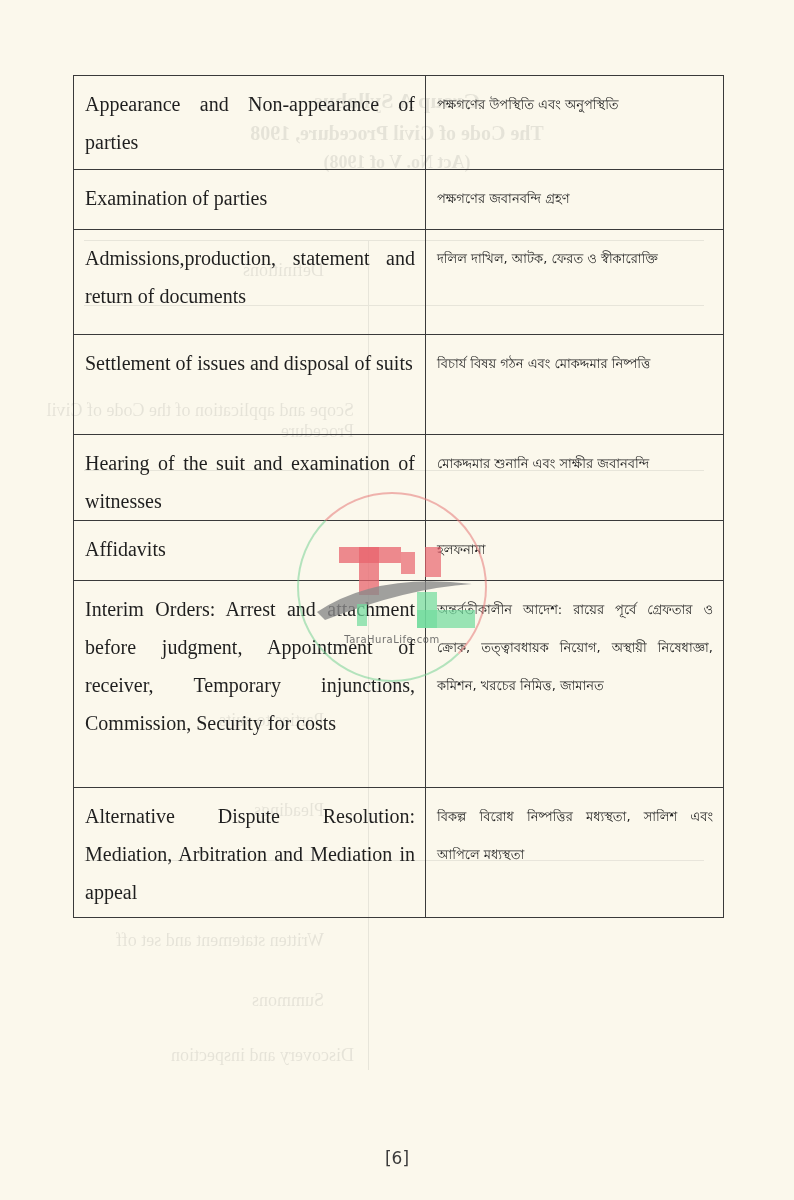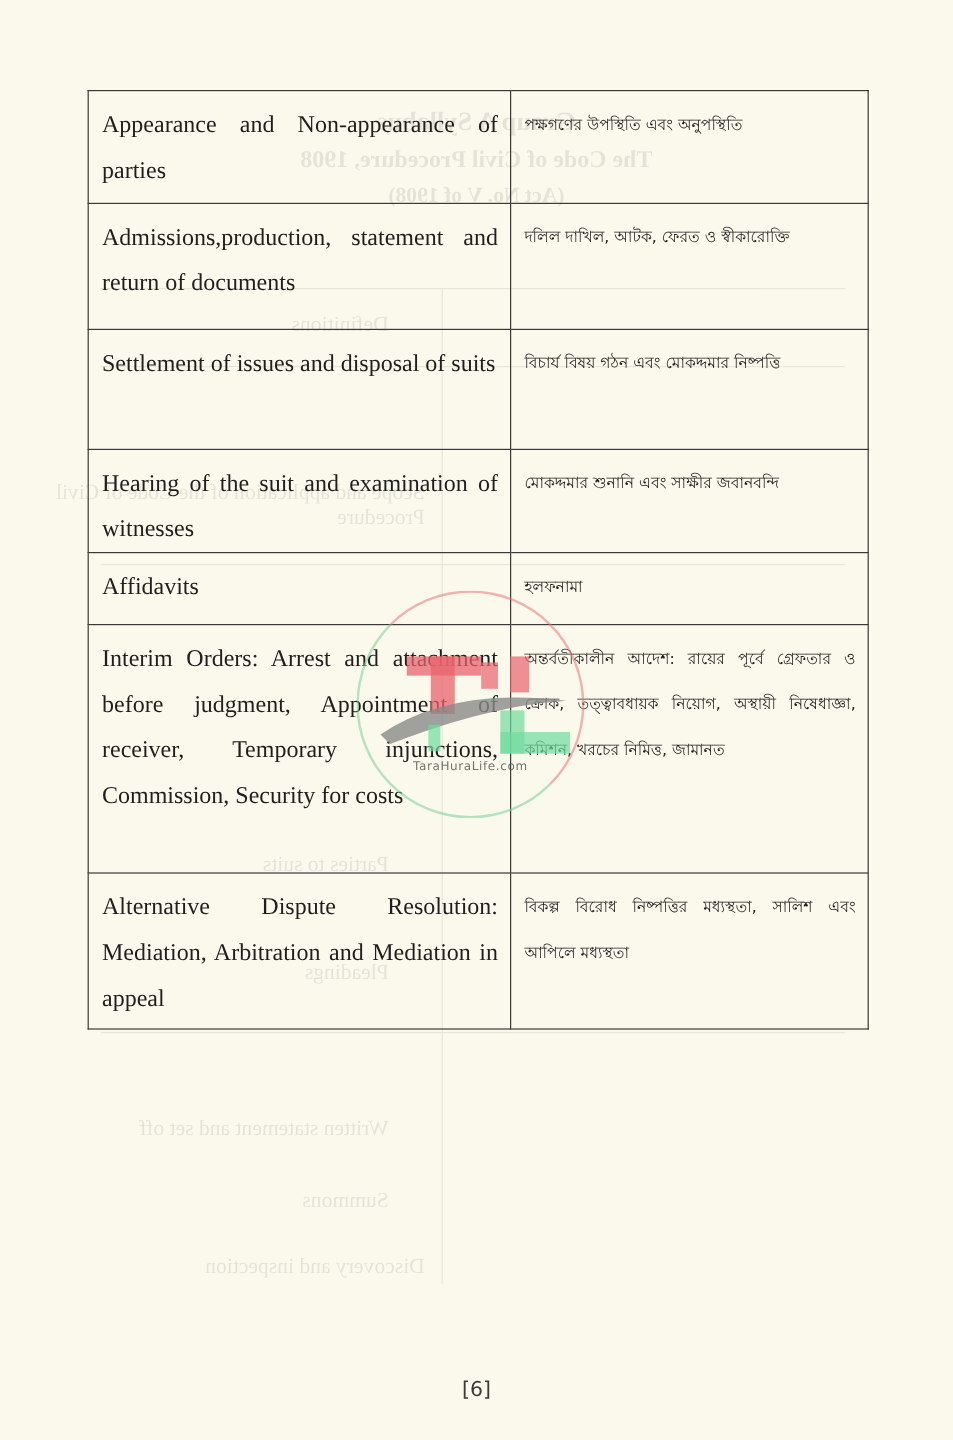--- a/index.html
+++ b/index.html
@@ -152,20 +152,24 @@
     <div class="b-text" style="top:990px; left:470px;">Summons</div>
     <div class="b-text" style="top:1045px; left:440px;">Discovery and inspection</div>
   </div>
 
   <table class="syllabus">
     <tbody>
       <tr style="height:94px;">
         <td class="en">Appearance and Non-appearance of parties</td>
         <td class="bn">পক্ষগণের উপস্থিতি এবং অনুপস্থিতি</td>
       </tr>
+      <tr style="height:60px;">
+        <td class="en">Examination of parties</td>
+        <td class="bn">পক্ষগণের জবানবন্দি গ্রহণ</td>
+      </tr>
       <tr style="height:105px;">
         <td class="en">Admissions,production, statement and return of documents</td>
         <td class="bn">দলিল দাখিল, আটক, ফেরত ও স্বীকারোক্তি</td>
       </tr>
       <tr style="height:100px;">
         <td class="en">Settlement of issues and disposal of suits</td>
         <td class="bn">বিচার্য বিষয় গঠন এবং মোকদ্দমার নিষ্পত্তি</td>
       </tr>
       <tr style="height:79px;">
         <td class="en">Hearing of the suit and examination of witnesses</td>

